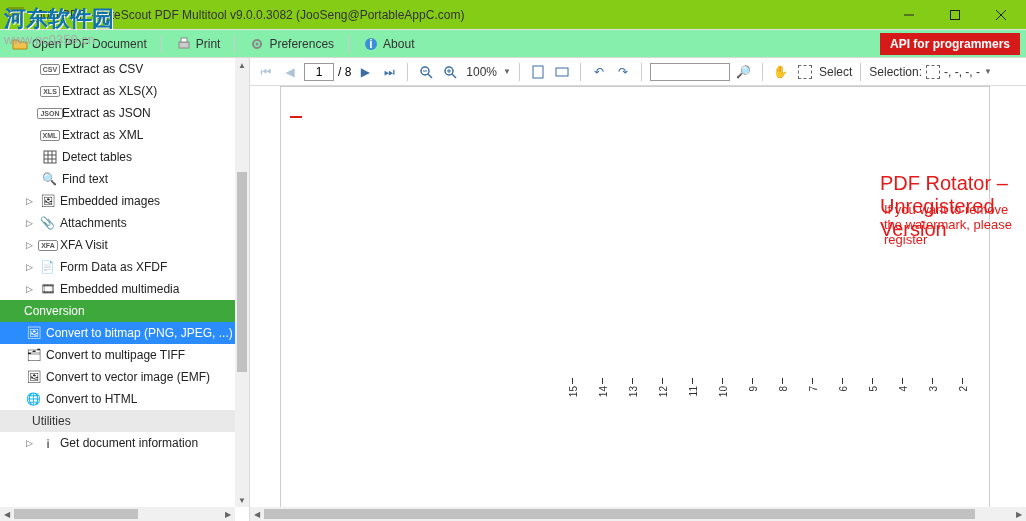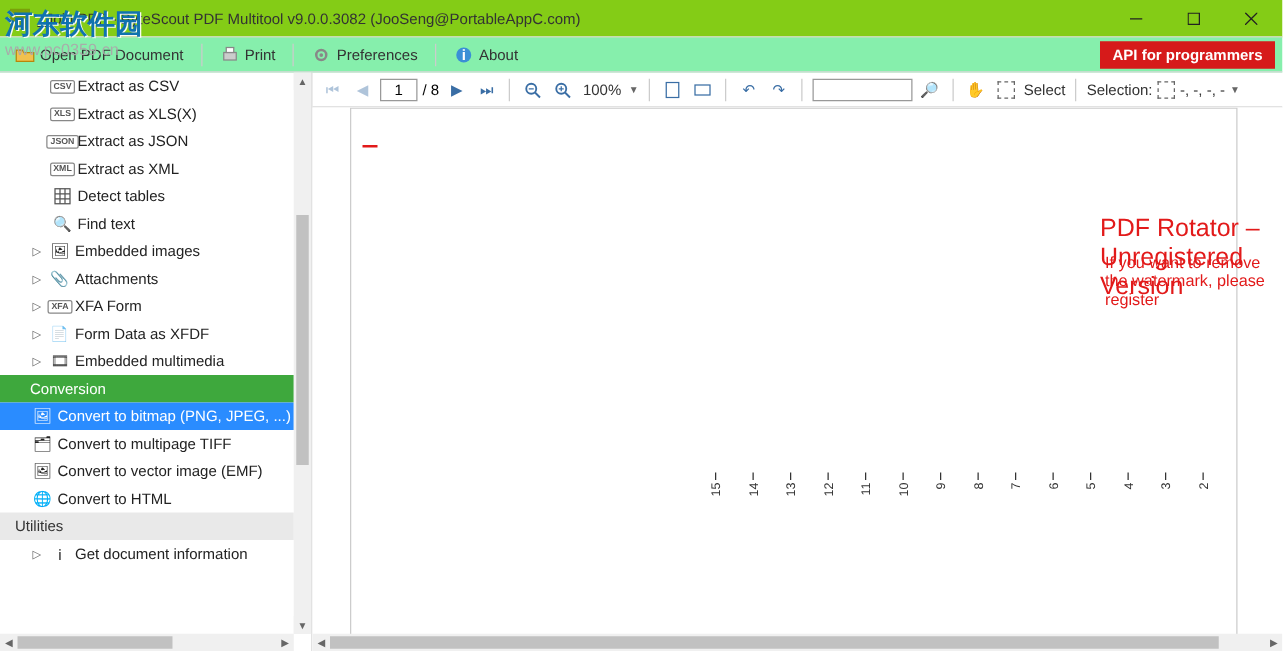--- a/index.html
+++ b/index.html
@@ -23,21 +23,21 @@
 
 .sidebar { width: 250px; border-right: 1px solid #d9d9d9; overflow: hidden; position: relative; }
 .tree { position: absolute; top: -2px; left: 0; right: 14px; padding: 2px 0; }
 .tree .row { display: flex; align-items: center; height: 22px; padding-left: 8px; gap: 4px; color: #222; white-space: nowrap; }
 .tree .row.indent1 { padding-left: 26px; }
 .tree .row.indent2 { padding-left: 42px; text-align: center; }
 .tree .row .exp { width: 10px; color: #666; font-size: 9px; }
 .tree .row .ricon { width: 16px; height: 16px; display: flex; align-items: center; justify-content: center; }
 .tree .row.selected { background: #2a8cff; color: #fff; }
 .tree .row.header-green { background: #3ea83d; color: #fff; font-weight: 500; padding-left: 24px; }
-.tree .row.header-gray { background: #e9e9e9; color: #333; font-weight: 500; padding-left: 12px; }
+.tree .row.header-gray { background: #e9e9e9; color: #333; font-weight: 500; padding-left: 32px; }
 .badge-csv, .badge-xls, .badge-xml, .badge-json, .badge-xfa { font-size: 7px; font-weight: bold; padding: 1px 2px; border: 1px solid #888; border-radius: 2px; background: #fff; color: #555; }
 .sidebar .vscroll { position: absolute; right: 0; top: 0; bottom: 14px; width: 14px; background: #f0f0f0; display: flex; flex-direction: column; }
 .sidebar .vscroll .arr { height: 14px; background: #f0f0f0; display: flex; align-items: center; justify-content: center; color: #666; font-size: 8px; }
 .sidebar .vscroll .track { flex: 1; position: relative; }
 .sidebar .vscroll .thumb { position: absolute; left: 2px; right: 2px; top: 100px; height: 200px; background: #c1c1c1; }
 .sidebar .hscroll { position: absolute; left: 0; right: 14px; bottom: 0; height: 14px; background: #f0f0f0; display: flex; }
 .sidebar .hscroll .arr { width: 14px; display: flex; align-items: center; justify-content: center; color: #666; font-size: 8px; }
 .sidebar .hscroll .track { flex: 1; position: relative; }
 .sidebar .hscroll .thumb { position: absolute; top: 2px; bottom: 2px; left: 0; width: 60%; background: #c1c1c1; }
 
@@ -181,21 +181,21 @@
       <div class="row indent1">
           <span class="exp">▷</span>
           <span class="ricon">📎</span>
           <span>Attachments</span>
         </div>
       <div class="row indent1">
           <span class="exp">▷</span>
           <span class="ricon">
             <span class="badge-xfa">XFA</span>
           </span>
-          <span>XFA Form</span>
+          <span>XFA Visit</span>
         </div>
       <div class="row indent1">
           <span class="exp">▷</span>
           <span class="ricon">📄</span>
           <span>Form Data as XFDF</span>
         </div>
       <div class="row indent1">
           <span class="exp">▷</span>
           <span class="ricon">🎞</span>
           <span>Embedded multimedia</span>

